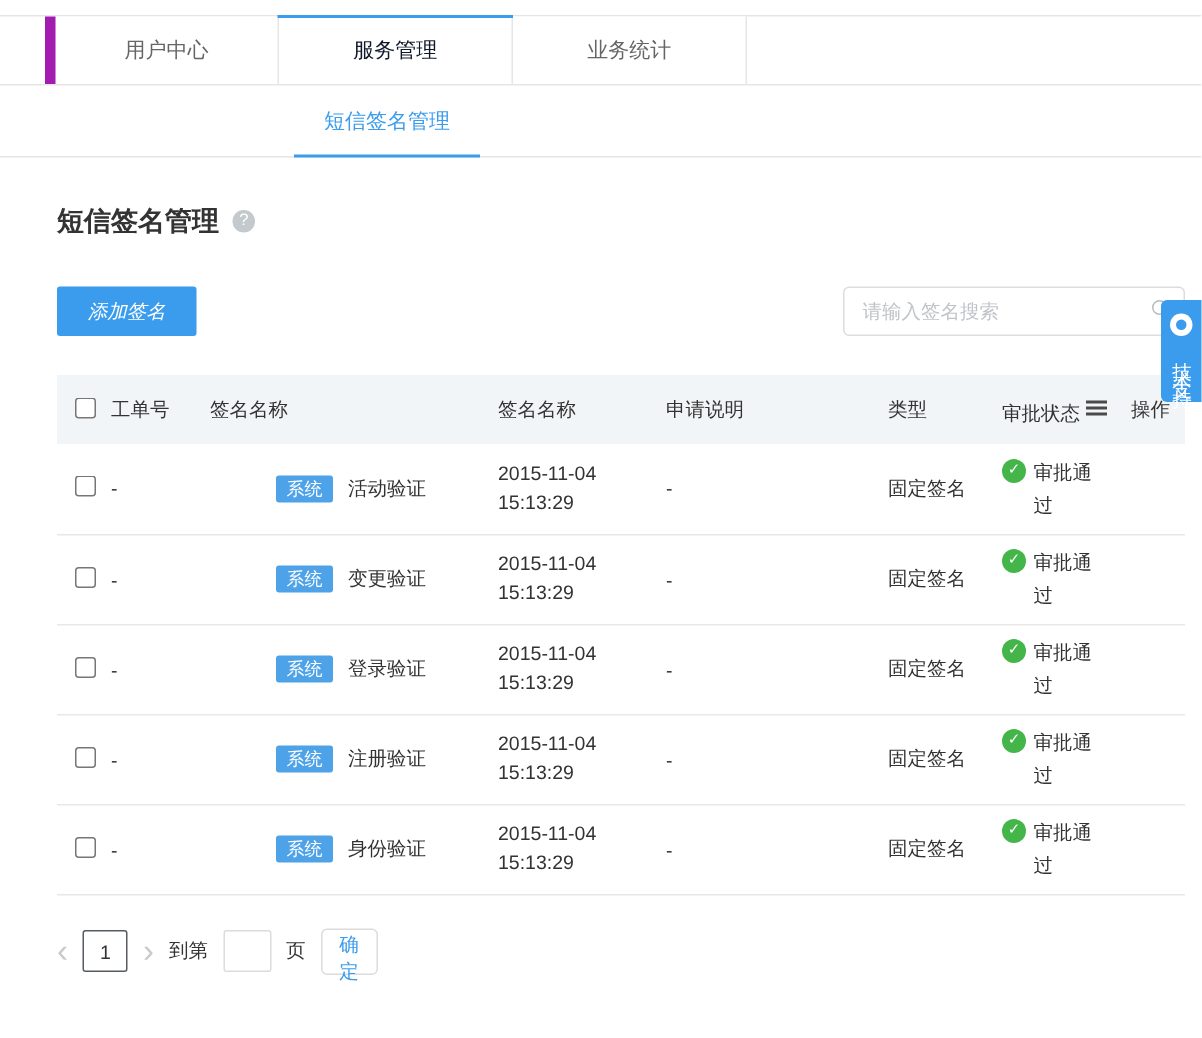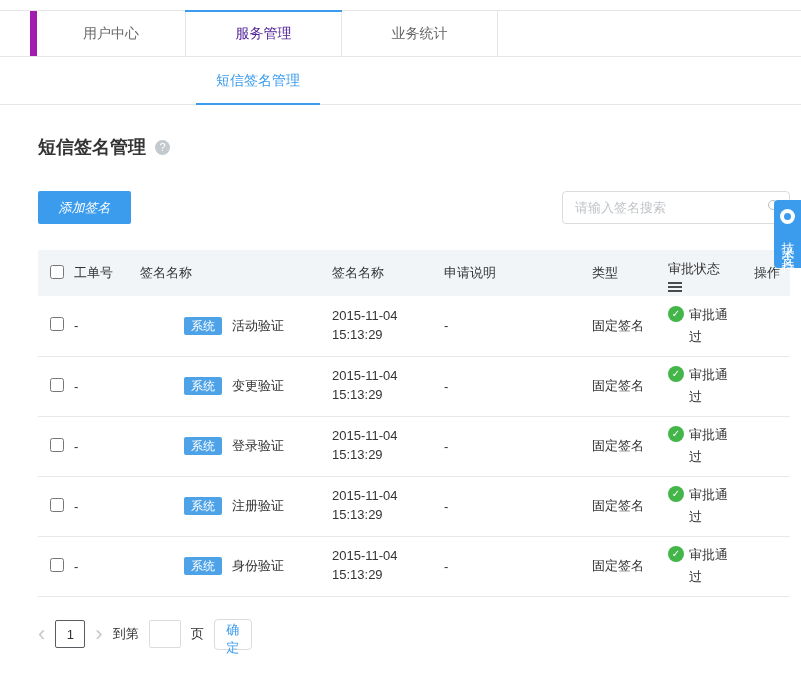--- a/index.html
+++ b/index.html
@@ -15,21 +15,21 @@
   .top-tabs {
     margin-top:10px; height:47px; display:flex; padding-left:30px;
     border-top:1px solid #e6e6e6; border-bottom:1px solid #e6e6e6;
   }
   .top-tab {
     width:156px; display:flex; align-items:center; justify-content:center;
     font-size:14px; color:#666; border-right:1px solid #e6e6e6;
     position:relative; cursor:pointer; background:#fff;
   }
   .top-tab:first-child { border-left:7px solid #a21caf; }
-  .top-tab.active { color:#4c1d95; }
+  .top-tab.active { color:#0f172a; }
   .top-tab.active::before {
     content:""; position:absolute; top:-1px; left:-1px; right:-1px; height:2px;
     background:#3B9CED;
   }
 
   
   .sub-tabs {
     height:48px; display:flex; align-items:stretch; gap:36px;
     padding-left:196px; border-bottom:1px solid #e6e6e6;
   }
@@ -107,21 +107,21 @@
     padding:0; color:#333;
   }
   .col-check { padding-left:12px !important; width:36px; }
   .sig-table input[type="checkbox"] { width:14px; height:14px; margin:0; cursor:pointer; }
   .name-wrap { display:flex; align-items:center; gap:10px;padding-left:44px; }
   .badge {
     background:#4DA2E8; color:#fff; font-size:12px; padding:3px 7px;
     border-radius:2px; line-height:1;
   }
   .time-text { display:inline-block; width:88px; line-height:1.45; }
-  .status-header { display:flex; flex-direction:column; gap:4px; padding-top:6px; }
+  .status-header { display:flex; gap:4px; padding-top:6px; }
   .filter-icon { display:flex; flex-direction:column; gap:2px; cursor:pointer; width:14px; }
   .filter-icon i { display:block; height:2px; background:#4a4a4a; }
   .filter-icon i:nth-child(1){ width:14px; }
   .filter-icon i:nth-child(2){ width:14px; }
   .filter-icon i:nth-child(3){ width:14px; }
   .status-wrap { display:flex; align-items:flex-start; gap:5px; }
   .check-icon {
     width:16px; height:16px; border-radius:50%; background:#44B549; color:#fff;
     font-size:10px; display:flex; align-items:center; justify-content:center;
     flex:none; margin-top:2px;

